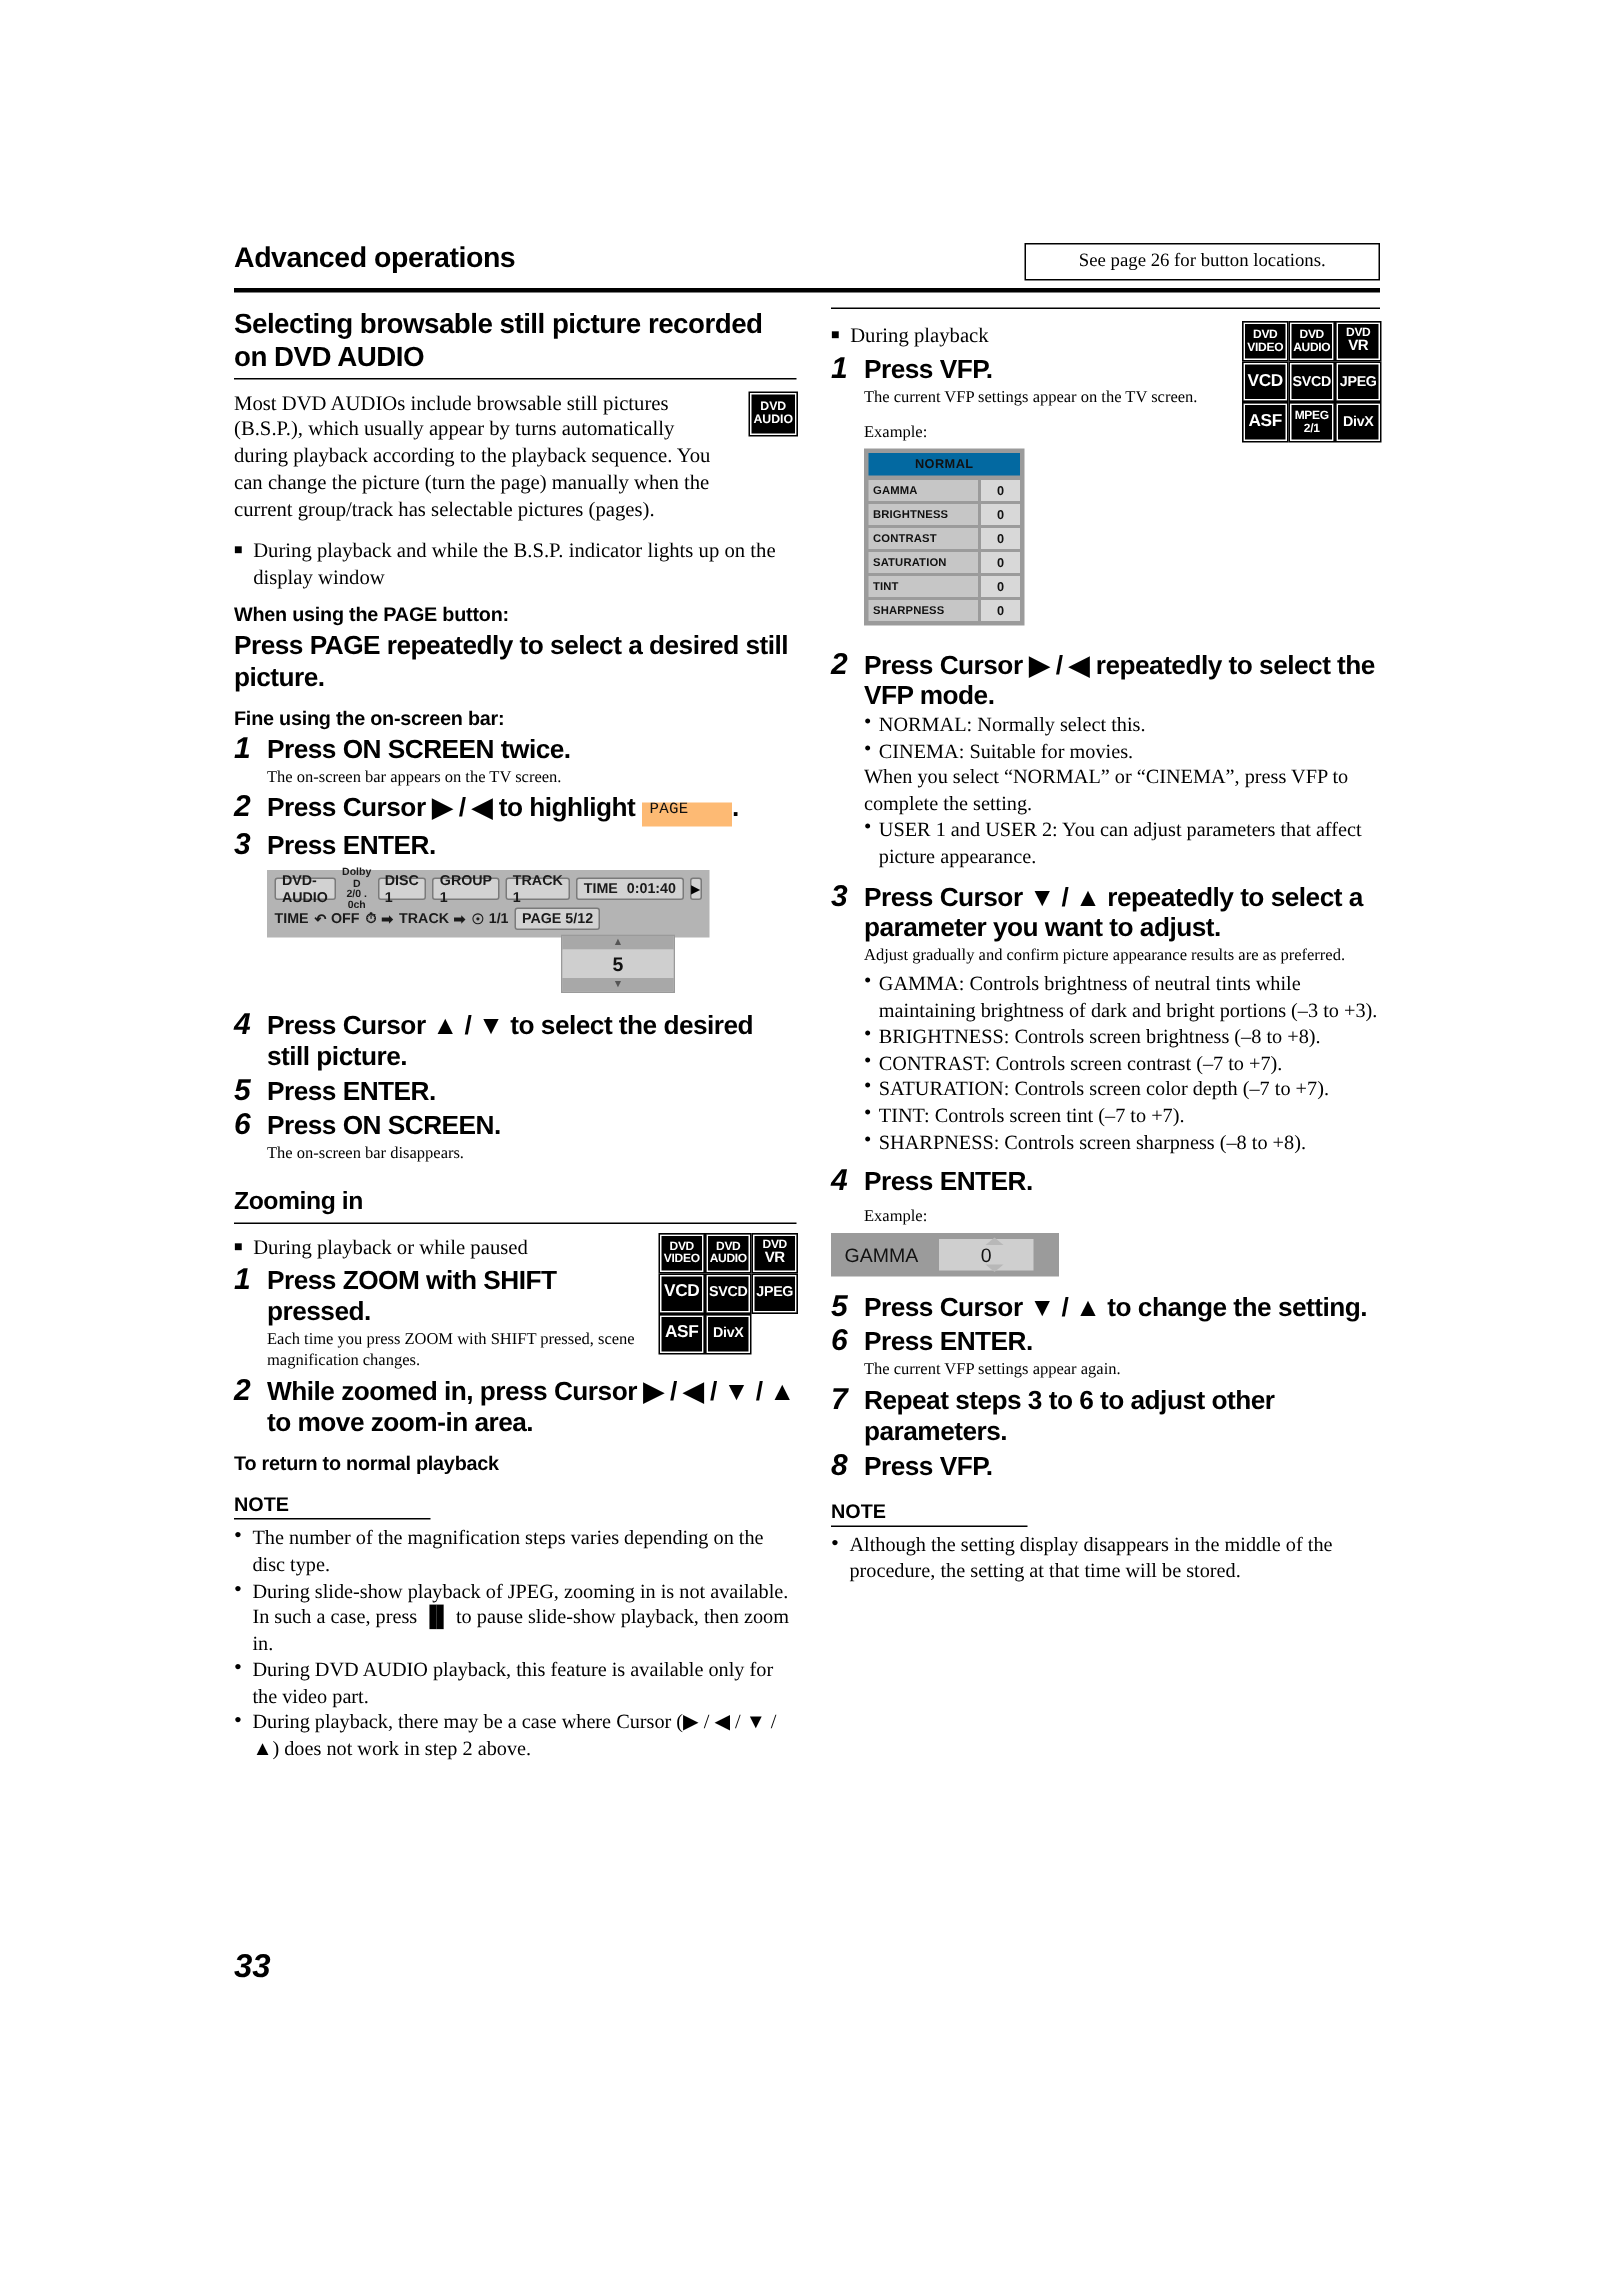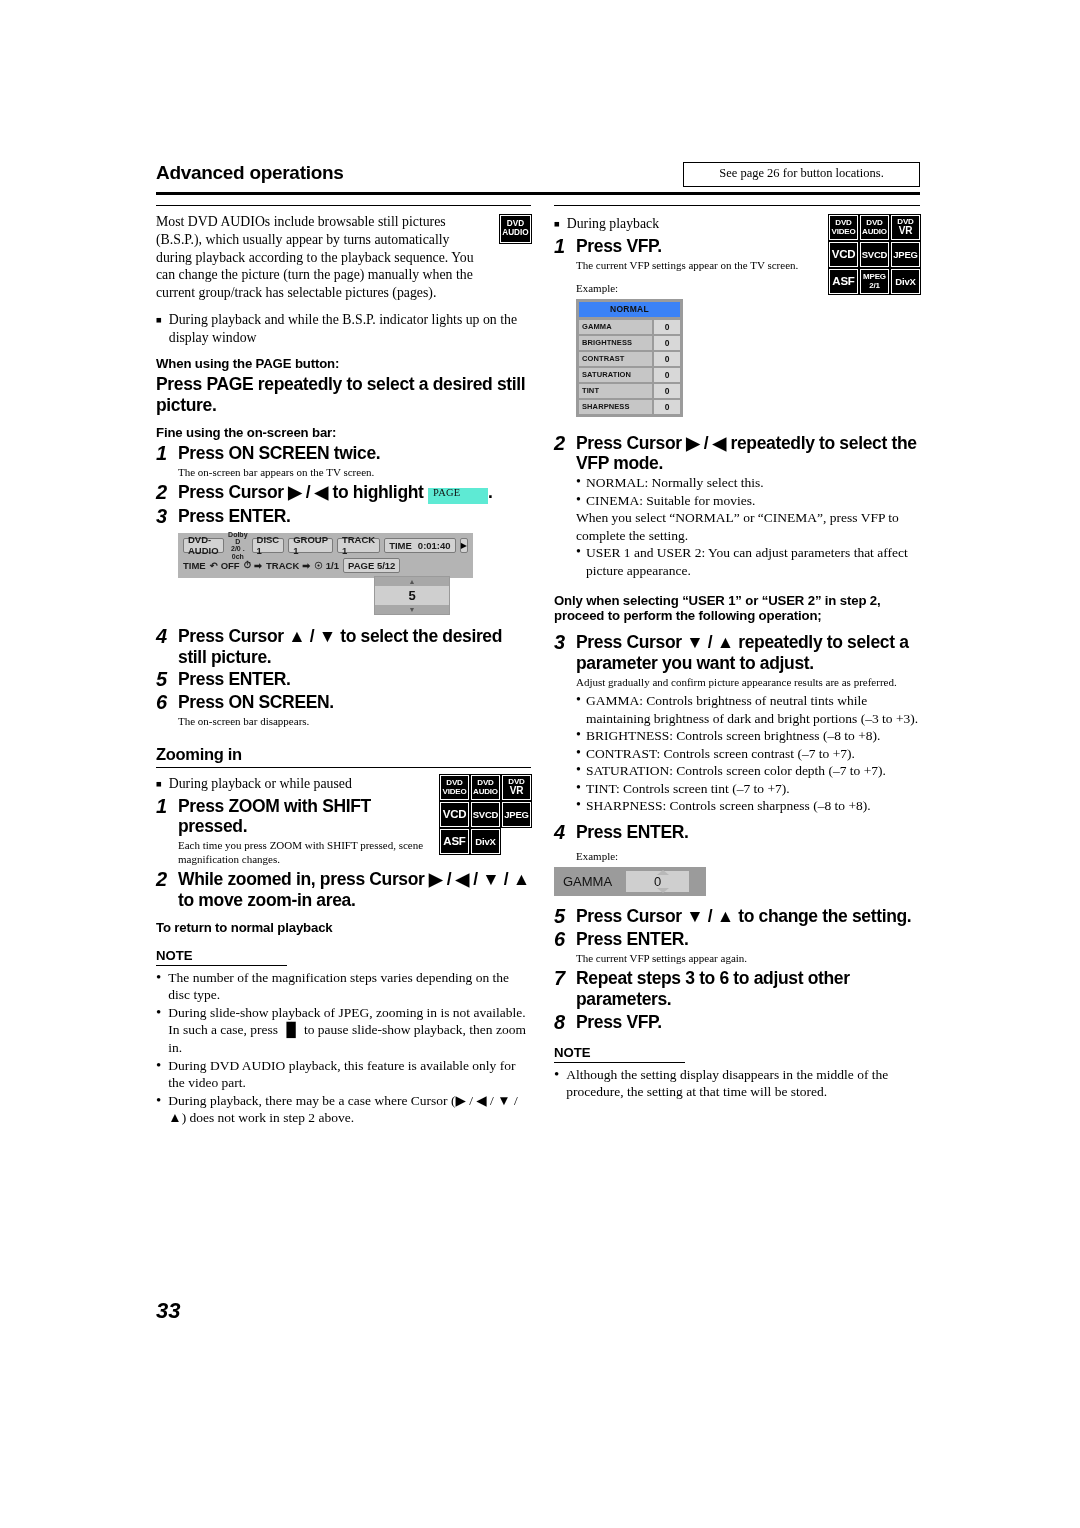--- a/index.html
+++ b/index.html
@@ -173,21 +173,21 @@
   }
   .osb-popup .cap { background: #a8a8a8; height: 9px; text-align: center; font-size: 7px; line-height: 9px; color:#555;}
   .osb-popup .val { background: #cfcfcf; height: 19px; text-align: center; font-size: 13px; font-weight: bold; line-height: 19px; color: #111; }
 
   
   .vfp {
     position: relative; width: 107px; background: #9b9b9b;
     padding: 3px; margin-top: 4px; font-family: "Liberation Sans", sans-serif;
   }
   .vfp-title {
-    background: #3b82f6; color: #111; font-size: 8.5px; font-weight: bold;
+    background: #0369a1; color: #111; font-size: 8.5px; font-weight: bold;
     text-align: center; padding: 2.5px 0 2.5px 0; margin-bottom: 3px;
     letter-spacing: 0.3px;
   }
   .vfp-line { display: flex; gap: 2px; margin-bottom: 2px; }
   .vfp-name {
     flex: 1; background: #c6c6c6; font-size: 7.5px; font-weight: bold;
     color: #111; padding: 2px 3px; letter-spacing: 0.1px;
   }
   .vfp-val {
     width: 26px; background: #d8d8d8; font-size: 8.5px; font-weight: bold;
@@ -208,22 +208,22 @@
   }
   .gbar .tri-u, .gbar .tri-d {
     position: absolute; left: 103px; width: 0; height: 0;
     border-left: 6px solid transparent; border-right: 6px solid transparent;
   }
   .gbar .tri-u { top: 3px; border-bottom: 5px solid #b8b8b8; }
   .gbar .tri-d { bottom: 3px; border-top: 5px solid #b8b8b8; }
 
   
   .chip {
-    display: inline-flex; align-items: center; background: #5eead4;
-    font-family: Liberation Serif, serif; font-size: 10.5px;
+    display: inline-flex; align-items: center; background: #fdba74;
+    font-family: Liberation Mono, monospace; font-size: 10.5px;
     font-weight: normal; color: #111; padding: 2px 5px 8px 5px;
     min-width: 60px; height: 16px; vertical-align: 2px; letter-spacing: 0.2px;
   }
 
   .pagenum {
     position: absolute; left: 156px; top: 1298px;
     font-family: "Liberation Sans", sans-serif; font-weight: bold;
     font-style: italic; font-size: 22px;
   }
 </style>
@@ -235,20 +235,21 @@
   <div class="hdr">
     <div class="hdr-row">
       <div class="hdr-title">Advanced operations</div>
       <div class="seealso">See page 26 for button locations.</div>
     </div>
     <div class="hdr-rule"></div>
   </div>
 
   <div class="col col-left">
 
+    <h2 class="sec">Selecting browsable still picture recorded on DVD AUDIO</h2>
     <div class="sec-rule"></div>
 
     <div class="lead">
       <div class="float-badges" style="right:0; top:2px;">
         <div class="badge-dvdaudio">
           <span class="l1">DVD</span>
           <span class="l2">AUDIO</span>
         </div>
       </div>
       <p class="body lead-text">Most DVD AUDIOs include browsable still pictures (B.S.P.), which usually appear by turns automatically during playback according to the playback sequence. You can change the picture (turn the page) manually when the current group/track has selectable pictures (pages).</p>
@@ -512,21 +513,20 @@
           <span class="d">•</span>
           <span>CINEMA: Suitable for movies.</span>
         </div>
       <div>When you select “NORMAL” or “CINEMA”, press VFP to complete the setting.</div>
       <div class="dot">
           <span class="d">•</span>
           <span>USER 1 and USER 2: You can adjust parameters that affect picture appearance.</span>
         </div>
     </div>
 
-    <div class="capbold" style="margin-top:13px;">Only when selecting “USER 1” or “USER 2” in step 2, proceed to perform the following operation;</div>
 
     <div class="step" style="margin-top:8px;">
       <div class="num">3</div>
       <div class="txt">Press Cursor ▼ / ▲ repeatedly to select a parameter you want to adjust.</div>
     </div>
     <div class="stepdesc">Adjust gradually and confirm picture appearance results are as preferred.</div>
     <div class="substep">
       <div class="dot">
           <span class="d">•</span>
           <span>GAMMA: Controls brightness of neutral tints while maintaining brightness of dark and bright portions (–3 to +3).</span>

